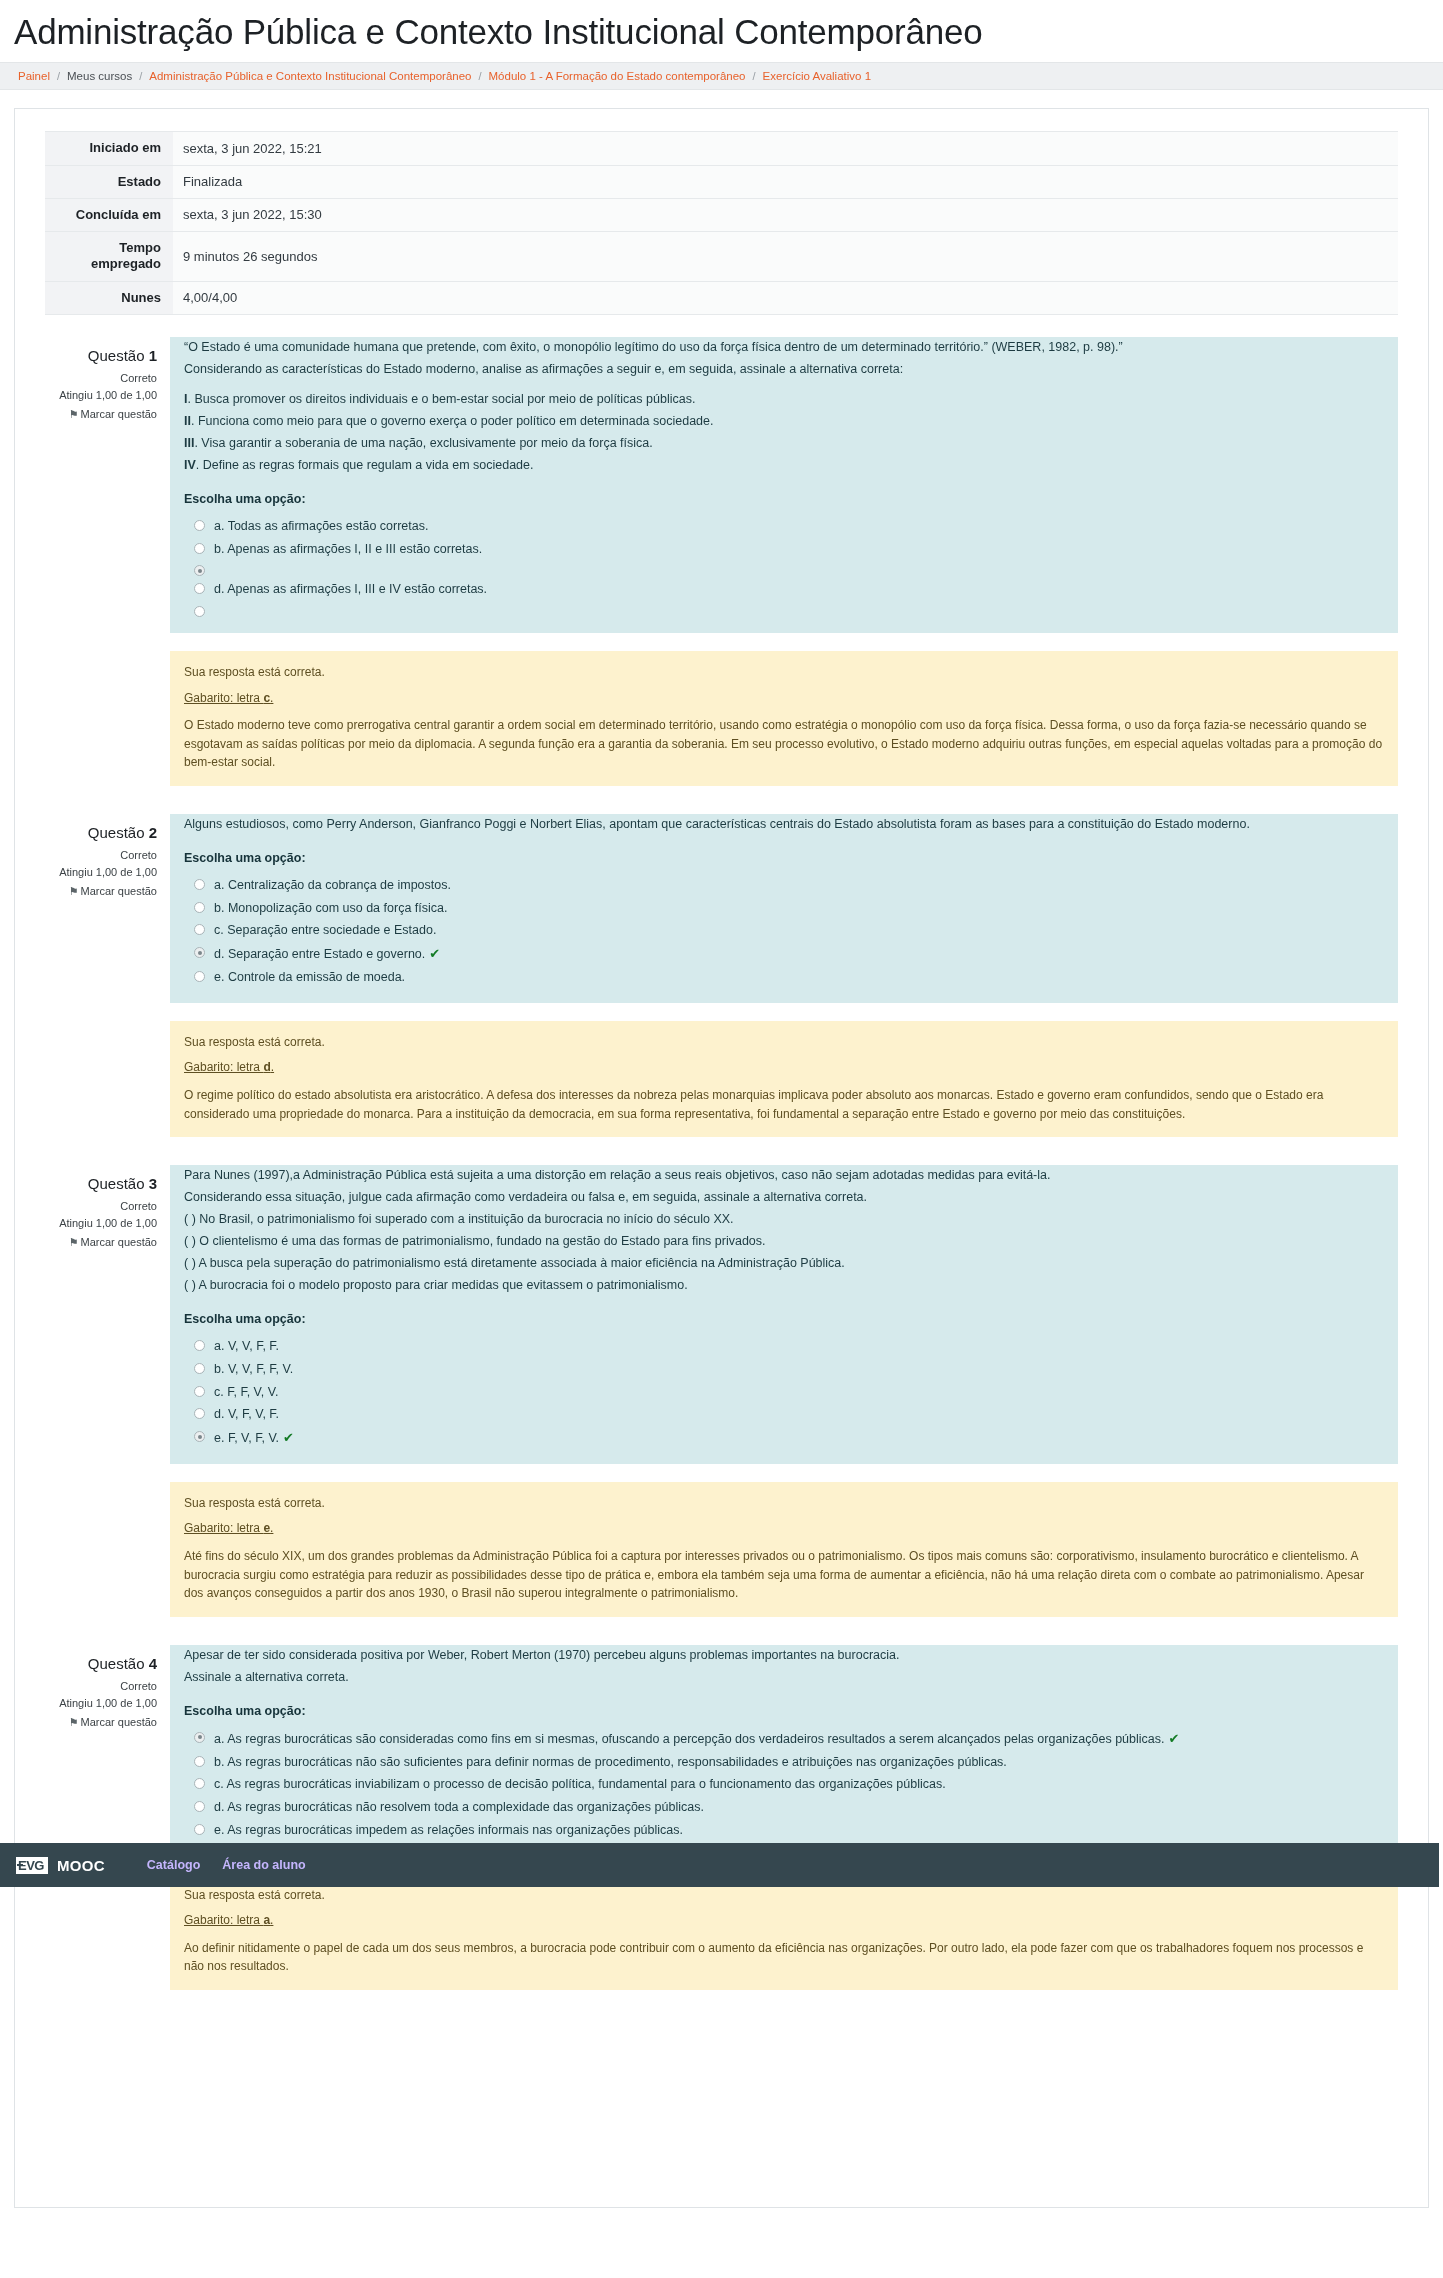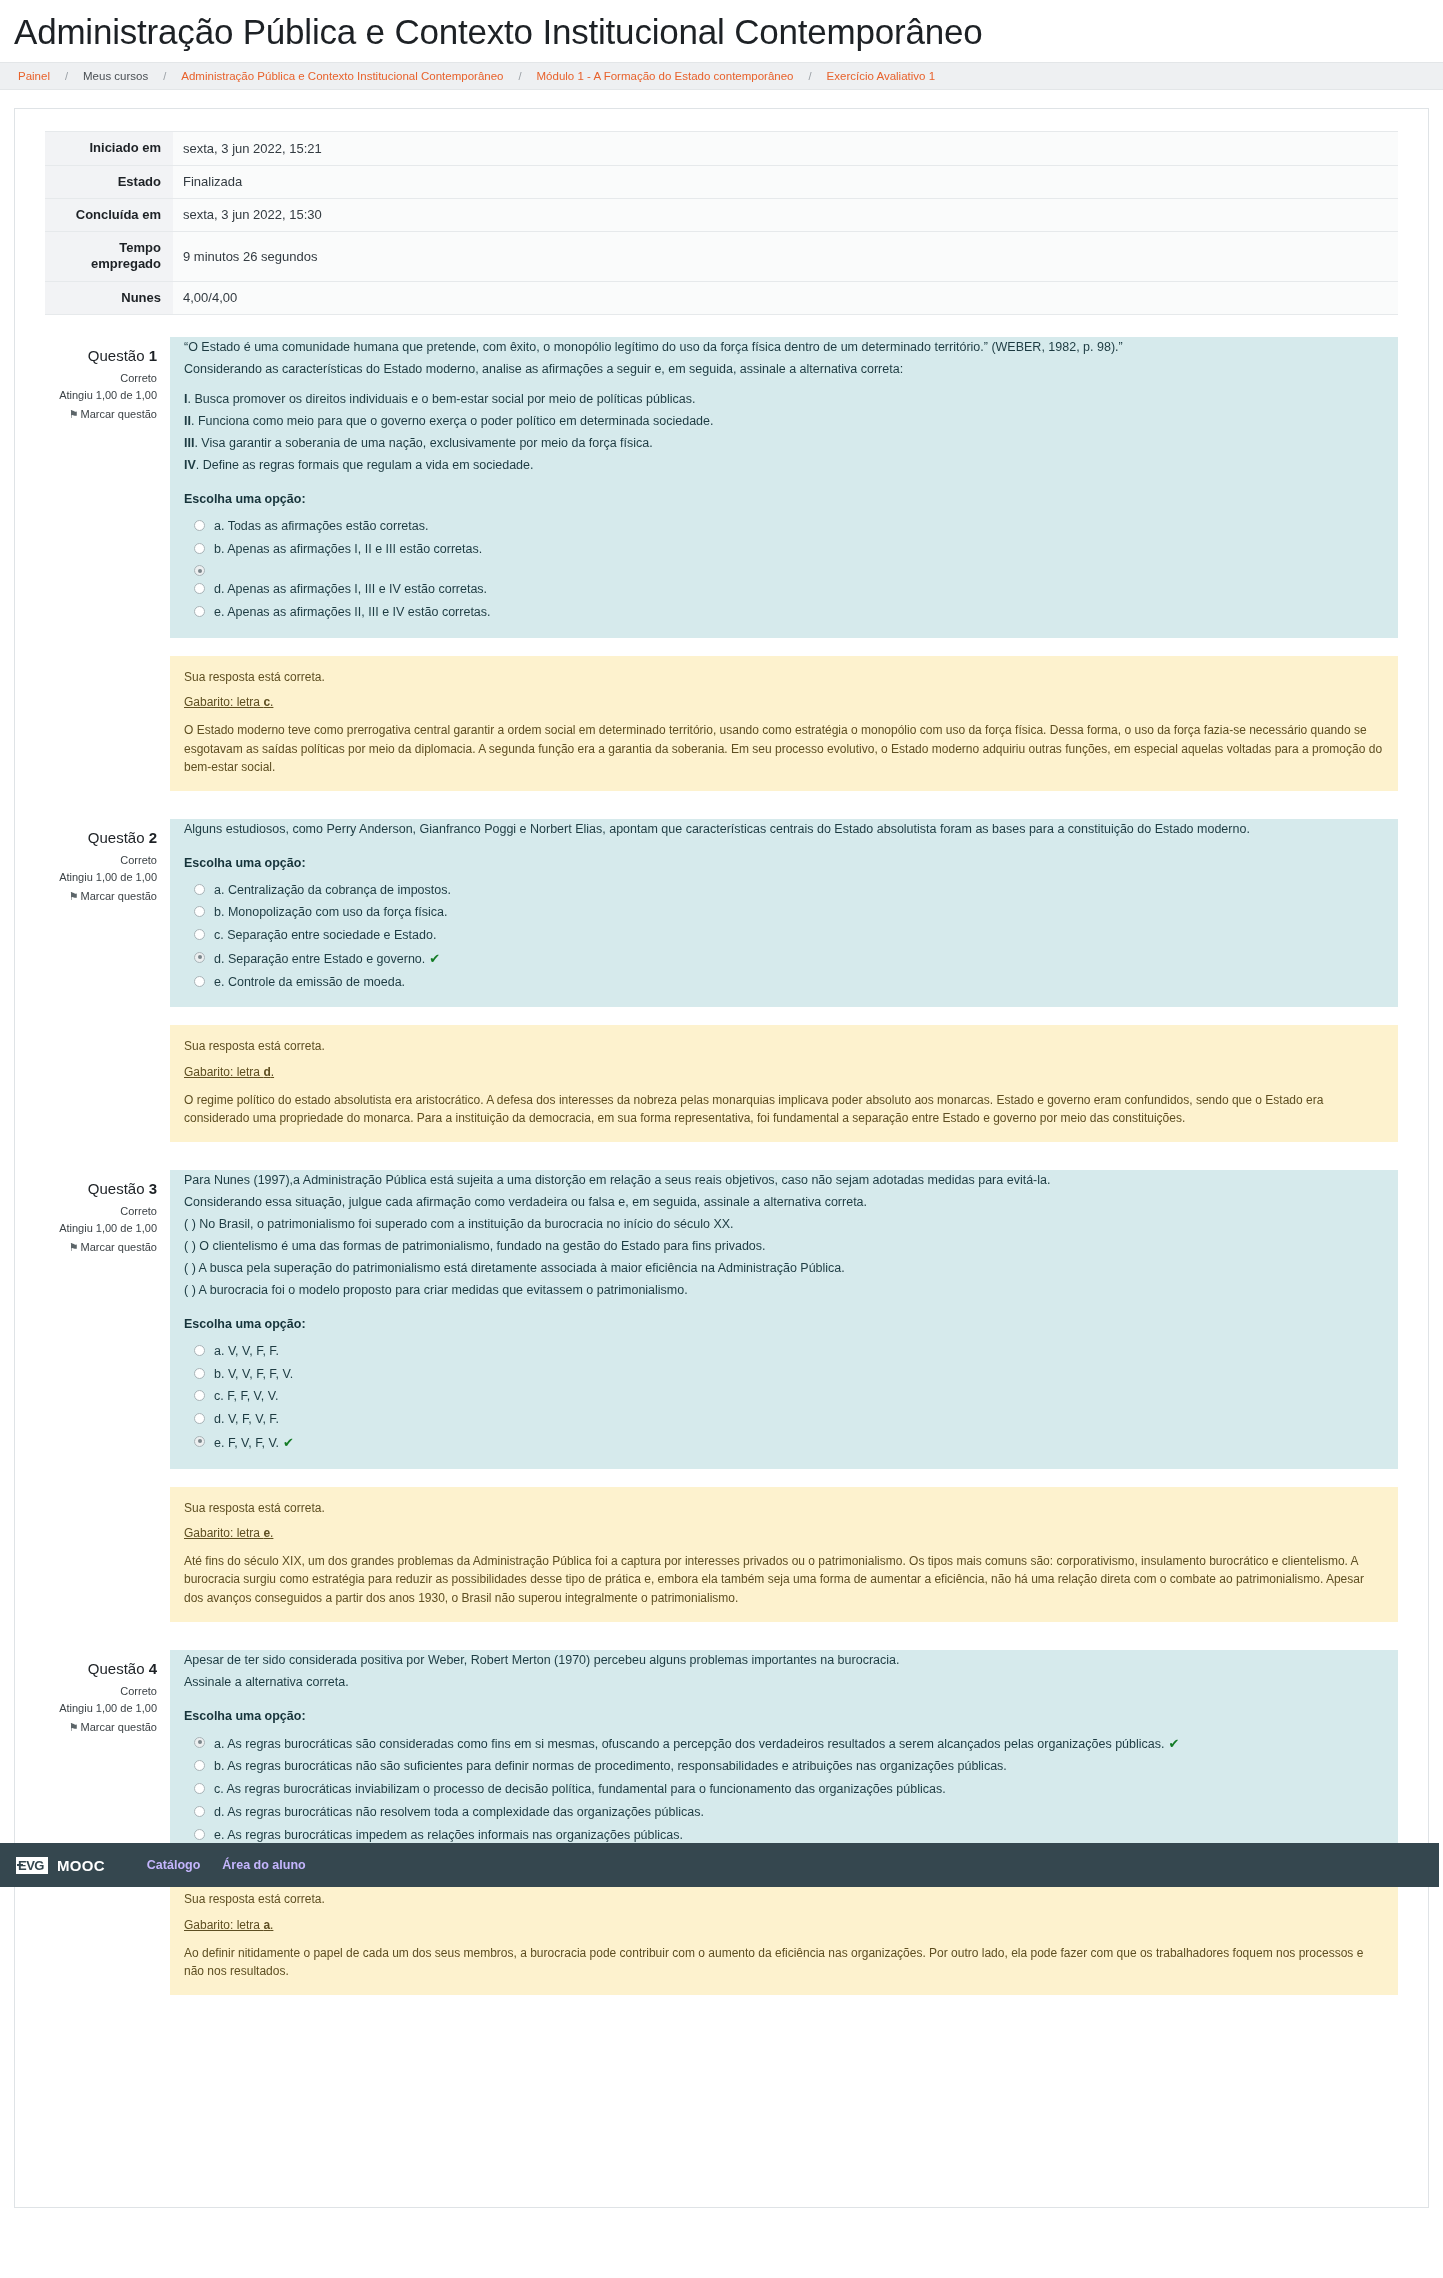--- a/index.html
+++ b/index.html
@@ -28,21 +28,21 @@
   }
   .breadcrumb-bar {
     background: #eef0f2;
     border-top: 1px solid #e3e6e8;
     border-bottom: 1px solid #e3e6e8;
     padding: 7px 0 7px 18px;
     font-size: 11.5px;
     display: flex;
     align-items: center;
     flex-wrap: wrap;
-    gap: 8px;
+    gap: 0;
   }
   .crumb {
     color: #e8622c;
     text-decoration: none;
     white-space: nowrap;
   }
   .crumb.plain { color: #4a4f54; }
   .crumb-sep {
     color: #9aa0a6;
     margin: 0 7px;
@@ -327,21 +327,20 @@
                 </li>
                 <li class="opt">
                   <span class="radio checked"></span>
                 </li>
                 <li class="opt">
                   <span class="radio"></span>
                   <span class="opt-text">d. Apenas as afirmações I, III e IV estão corretas.</span>
                 </li>
                 <li class="opt">
                   <span class="radio"></span>
-                  <span class="opt-text">e. Apenas as afirmações II, III e IV estão corretas.</span>
                 </li>
               </ul>
             </div>
             <div class="feedback">
               <p class="fb-correct">Sua resposta está correta.</p>
               <p class="fb-key">Gabarito: letra <b>c</b>.</p>
               <p class="fb-body">O Estado moderno teve como prerrogativa central garantir a ordem social em determinado território, usando como estratégia o monopólio com uso da força física. Dessa forma, o uso da força fazia-se necessário quando se esgotavam as saídas políticas por meio da diplomacia. A segunda função era a garantia da soberania. Em seu processo evolutivo, o Estado moderno adquiriu outras funções, em especial aquelas voltadas para a promoção do bem-estar social.</p>
             </div>
           </div>
         </div>

